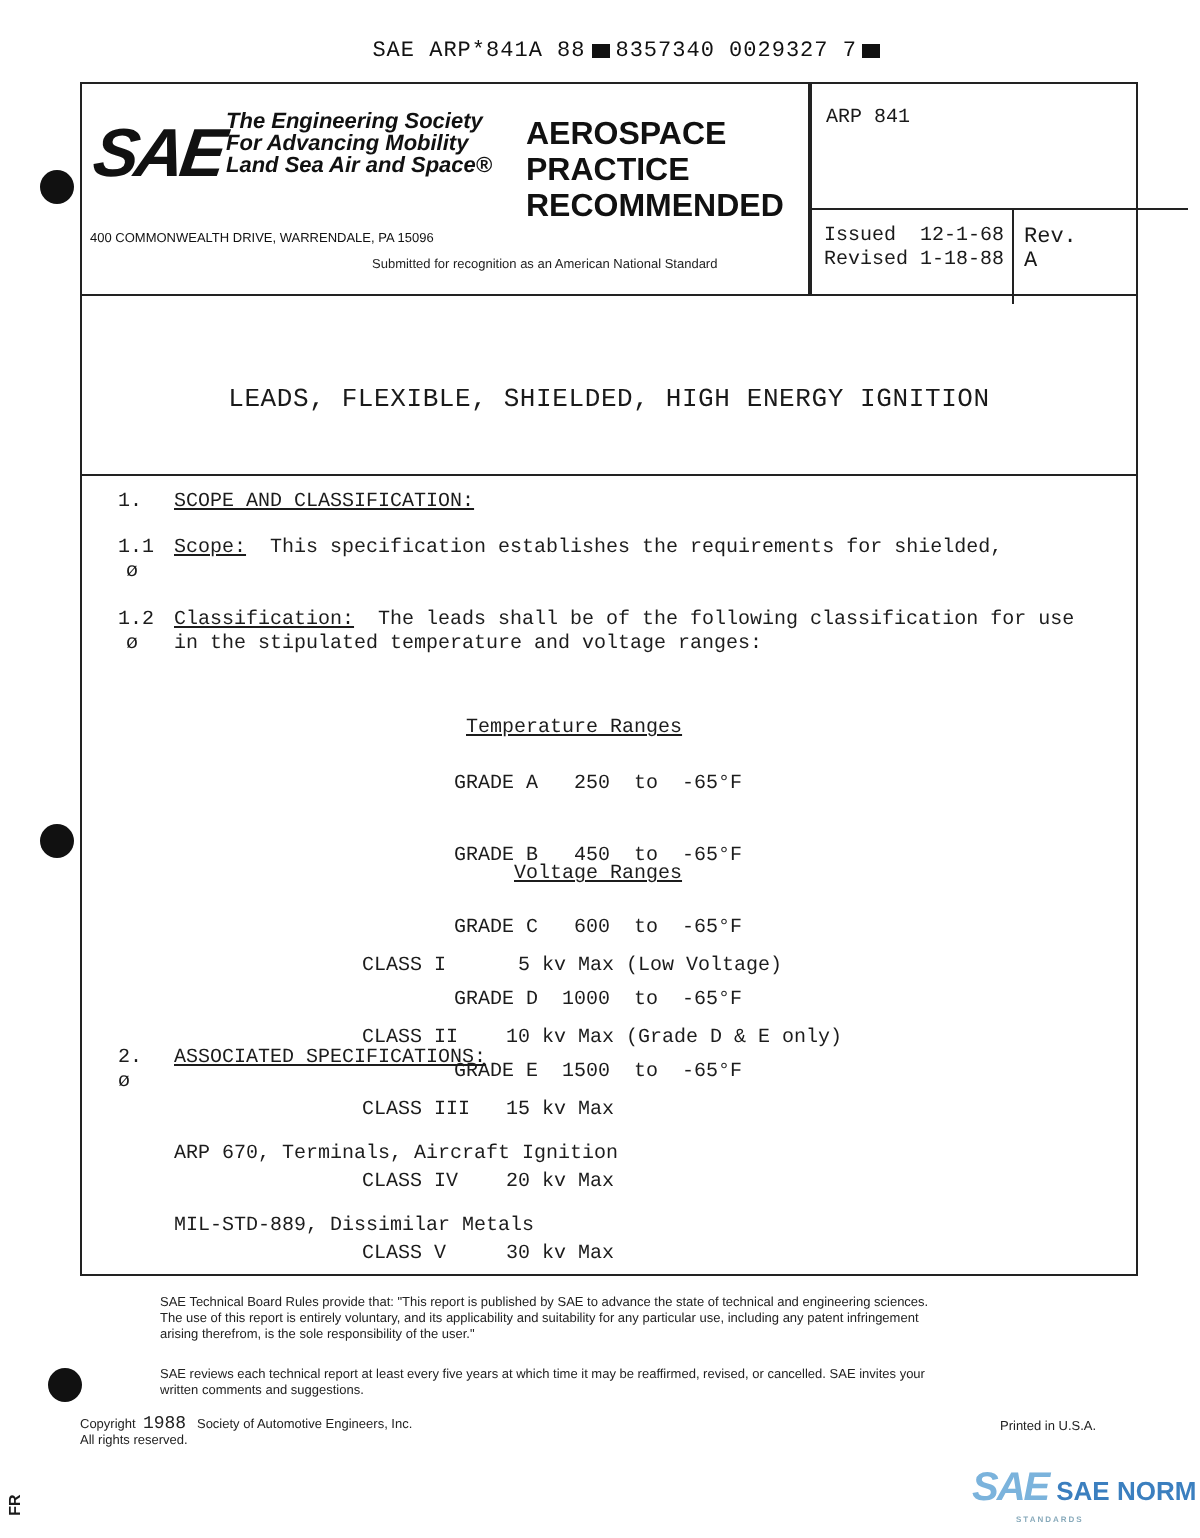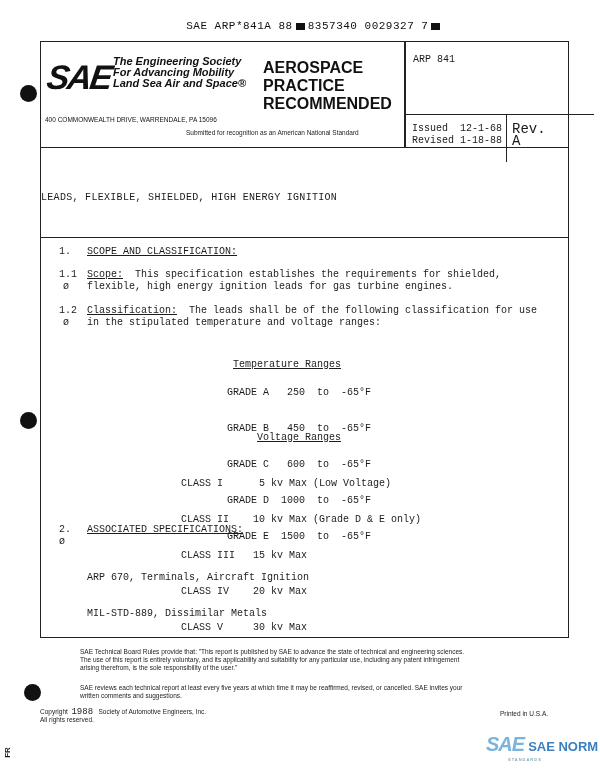--- a/index.html
+++ b/index.html
@@ -20,26 +20,26 @@
   .logo { position: absolute; left: 6px; top: 16px; font-family: "Liberation Sans", sans-serif; font-weight: bold; font-style: italic;
           font-size: 34px; letter-spacing: -2px; color: #111; transform: skewX(-8deg); }
   .society { position: absolute; left: 72px; top: 14px; font-family: "Liberation Sans", sans-serif; font-style: italic; font-weight: bold;
              font-size: 11px; line-height: 11px; color: #111; }
   .address { position: absolute; left: 4px; top: 74px; font-family: "Liberation Sans", sans-serif; font-size: 6.5px; color: #111; }
   .arp-title { position: absolute; left: 222px; top: 17px; font-family: "Liberation Sans", sans-serif; font-weight: bold;
                font-size: 16px; line-height: 18px; color: #111; }
   .submitted { position: absolute; left: 145px; top: 87px; font-family: "Liberation Sans", sans-serif; font-size: 6.5px; color: #222; }
 
   .arp-num { position: absolute; left: 372px; top: 12px; font-size: 10px; }
-  .issued-box { position: absolute; left: 363px; top: 72px; width: 166px; height: 47px; border-top: 1.5px solid #222; padding-left: 24px; }
+  .issued-box { position: absolute; left: 363px; top: 62px; width: 166px; height: 47px; border-top: 1.5px solid #222; padding-left: 24px; }
   .issued { position: absolute; left: 8px; top: 8px; font-size: 10px; line-height: 12px; white-space: pre; }
   .rev-box { position: absolute; left: 102px; top: 0; width: 0; height: 47px; border-left: 1.5px solid #222; }
-  .rev { position: absolute; left: 108px; top: 8px; font-size: 14px; line-height: 12px; white-space: pre; }
+  .rev { position: absolute; left: 108px; top: 8px; font-size: 11px; line-height: 12px; white-space: pre; }
 
-  .doc-title { position: absolute; left: 0; width: 100%; top: 45px; font-size: 10px; letter-spacing: 0.3px; }
+  .doc-title { position: absolute; left: 0; width: 100%; top: 45px; text-align: center; font-size: 13px; letter-spacing: 0.3px; }
 
   .body-text { position: absolute; font-size: 10px; line-height: 12px; white-space: pre; color: #1c1c1c; }
   .u { text-decoration: underline; }
 
   .footer { position: absolute; font-family: "Liberation Sans", sans-serif; font-size: 6.5px; line-height: 8px; color: #222; }
 
   .punch { position: absolute; width: 17px; height: 17px; border-radius: 50%; background: #111; }
 
   .watermark { position: absolute; left: 486px; top: 733px; font-family: "Liberation Sans", sans-serif; font-weight: bold; }
   .wm-sae { font-size: 20px; font-style: italic; color: #7bb3dc; letter-spacing: -1px; }
@@ -88,21 +88,20 @@
   <div class="title-band">
     <div class="doc-title mono">LEADS, FLEXIBLE, SHIELDED, HIGH ENERGY IGNITION</div>
   </div>
 
   <div class="body-text mono" style="left:18px; top:204px;">1.</div>
   <div class="body-text mono u" style="left:46px; top:204px;">SCOPE AND CLASSIFICATION:</div>
 
   <div class="body-text mono" style="left:18px; top:227px;">1.1</div>
   <div class="body-text mono" style="left:46px; top:227px;text-align:right;"><span class="u">Scope:</span><span>  This specification establishes the requirements for shielded,</span></div>
   <div class="body-text mono" style="left:22px; top:239px;">ø</div>
-  <div class="body-text mono" style="left:46px; top:239px;">flexible, high energy ignition leads for gas turbine engines.</div>
 
   <div class="body-text mono" style="left:18px; top:263px;">1.2</div>
   <div class="body-text mono" style="left:46px; top:263px;"><span class="u">Classification:</span><span>  The leads shall be of the following classification for use</span></div>
   <div class="body-text mono" style="left:22px; top:275px;">ø</div>
   <div class="body-text mono" style="left:46px; top:275px;">in the stipulated temperature and voltage ranges:</div>
 
   <div class="body-text mono u" style="left:192px; top:297px;margin-top:20px;">Temperature Ranges</div>
   <div class="body-text mono" style="left:186px; top:321px;">
     <div>GRADE A   250  to  -65°F</div>
     <div>GRADE B   450  to  -65°F</div>

